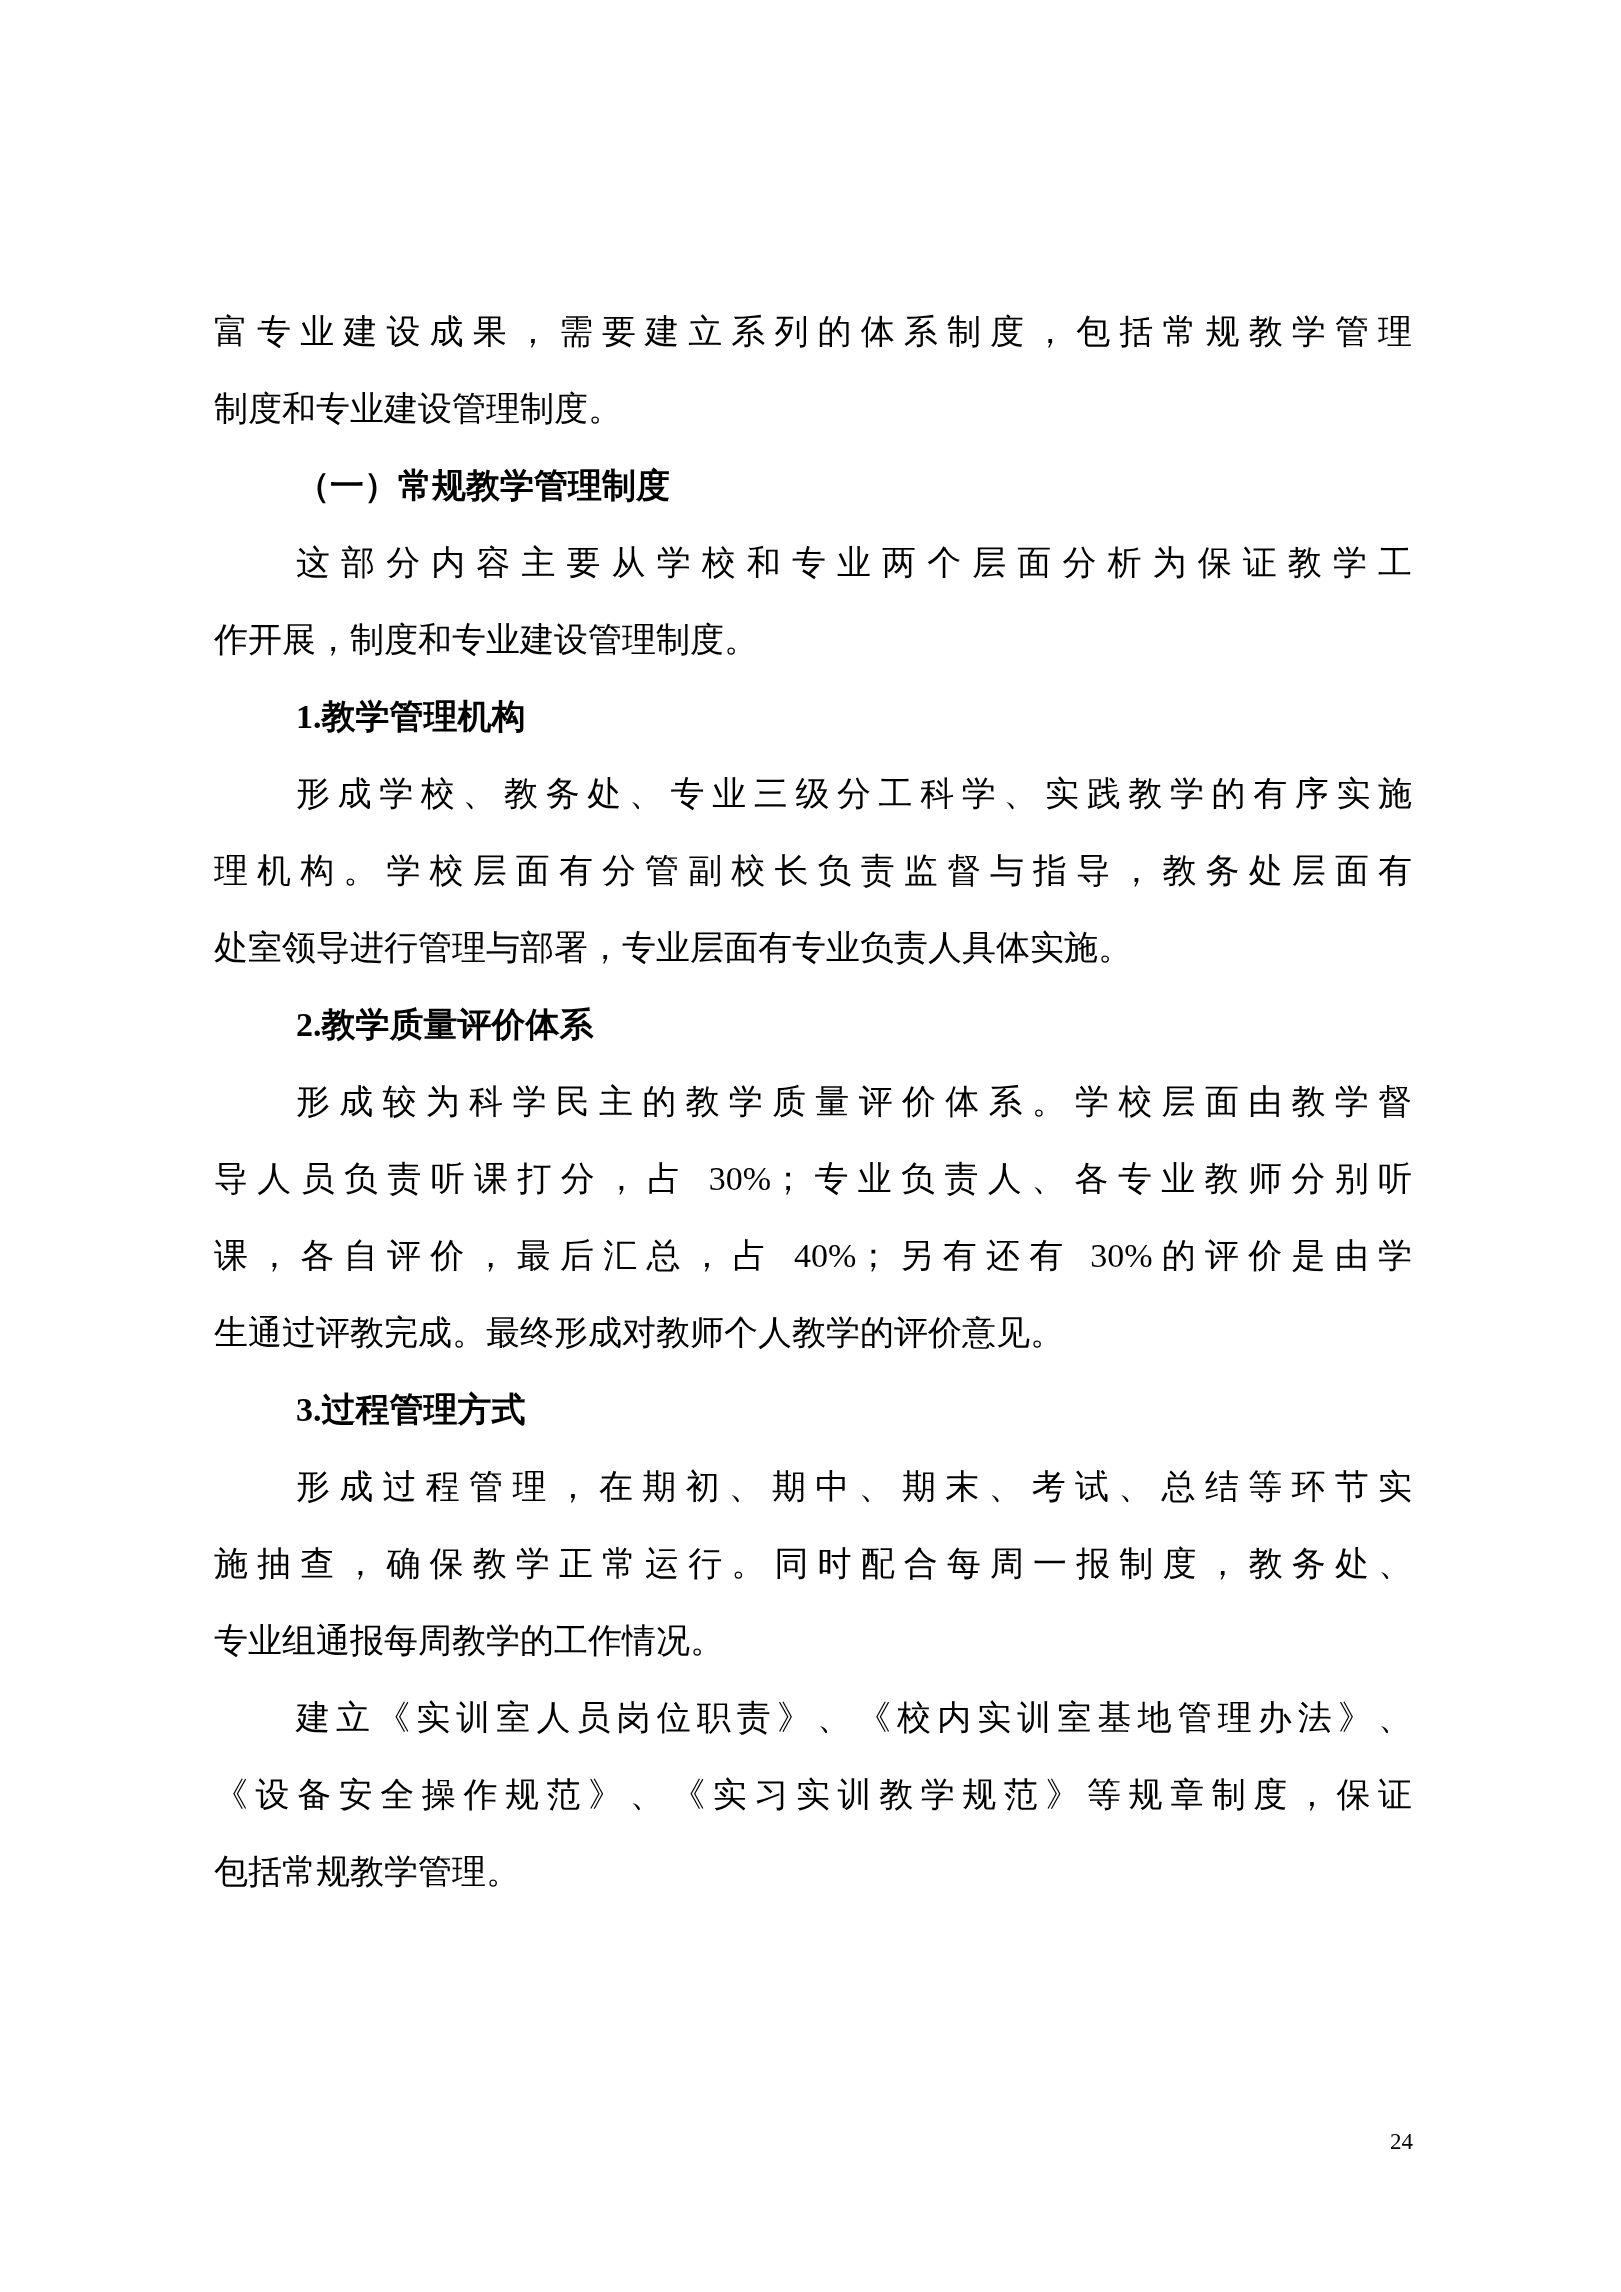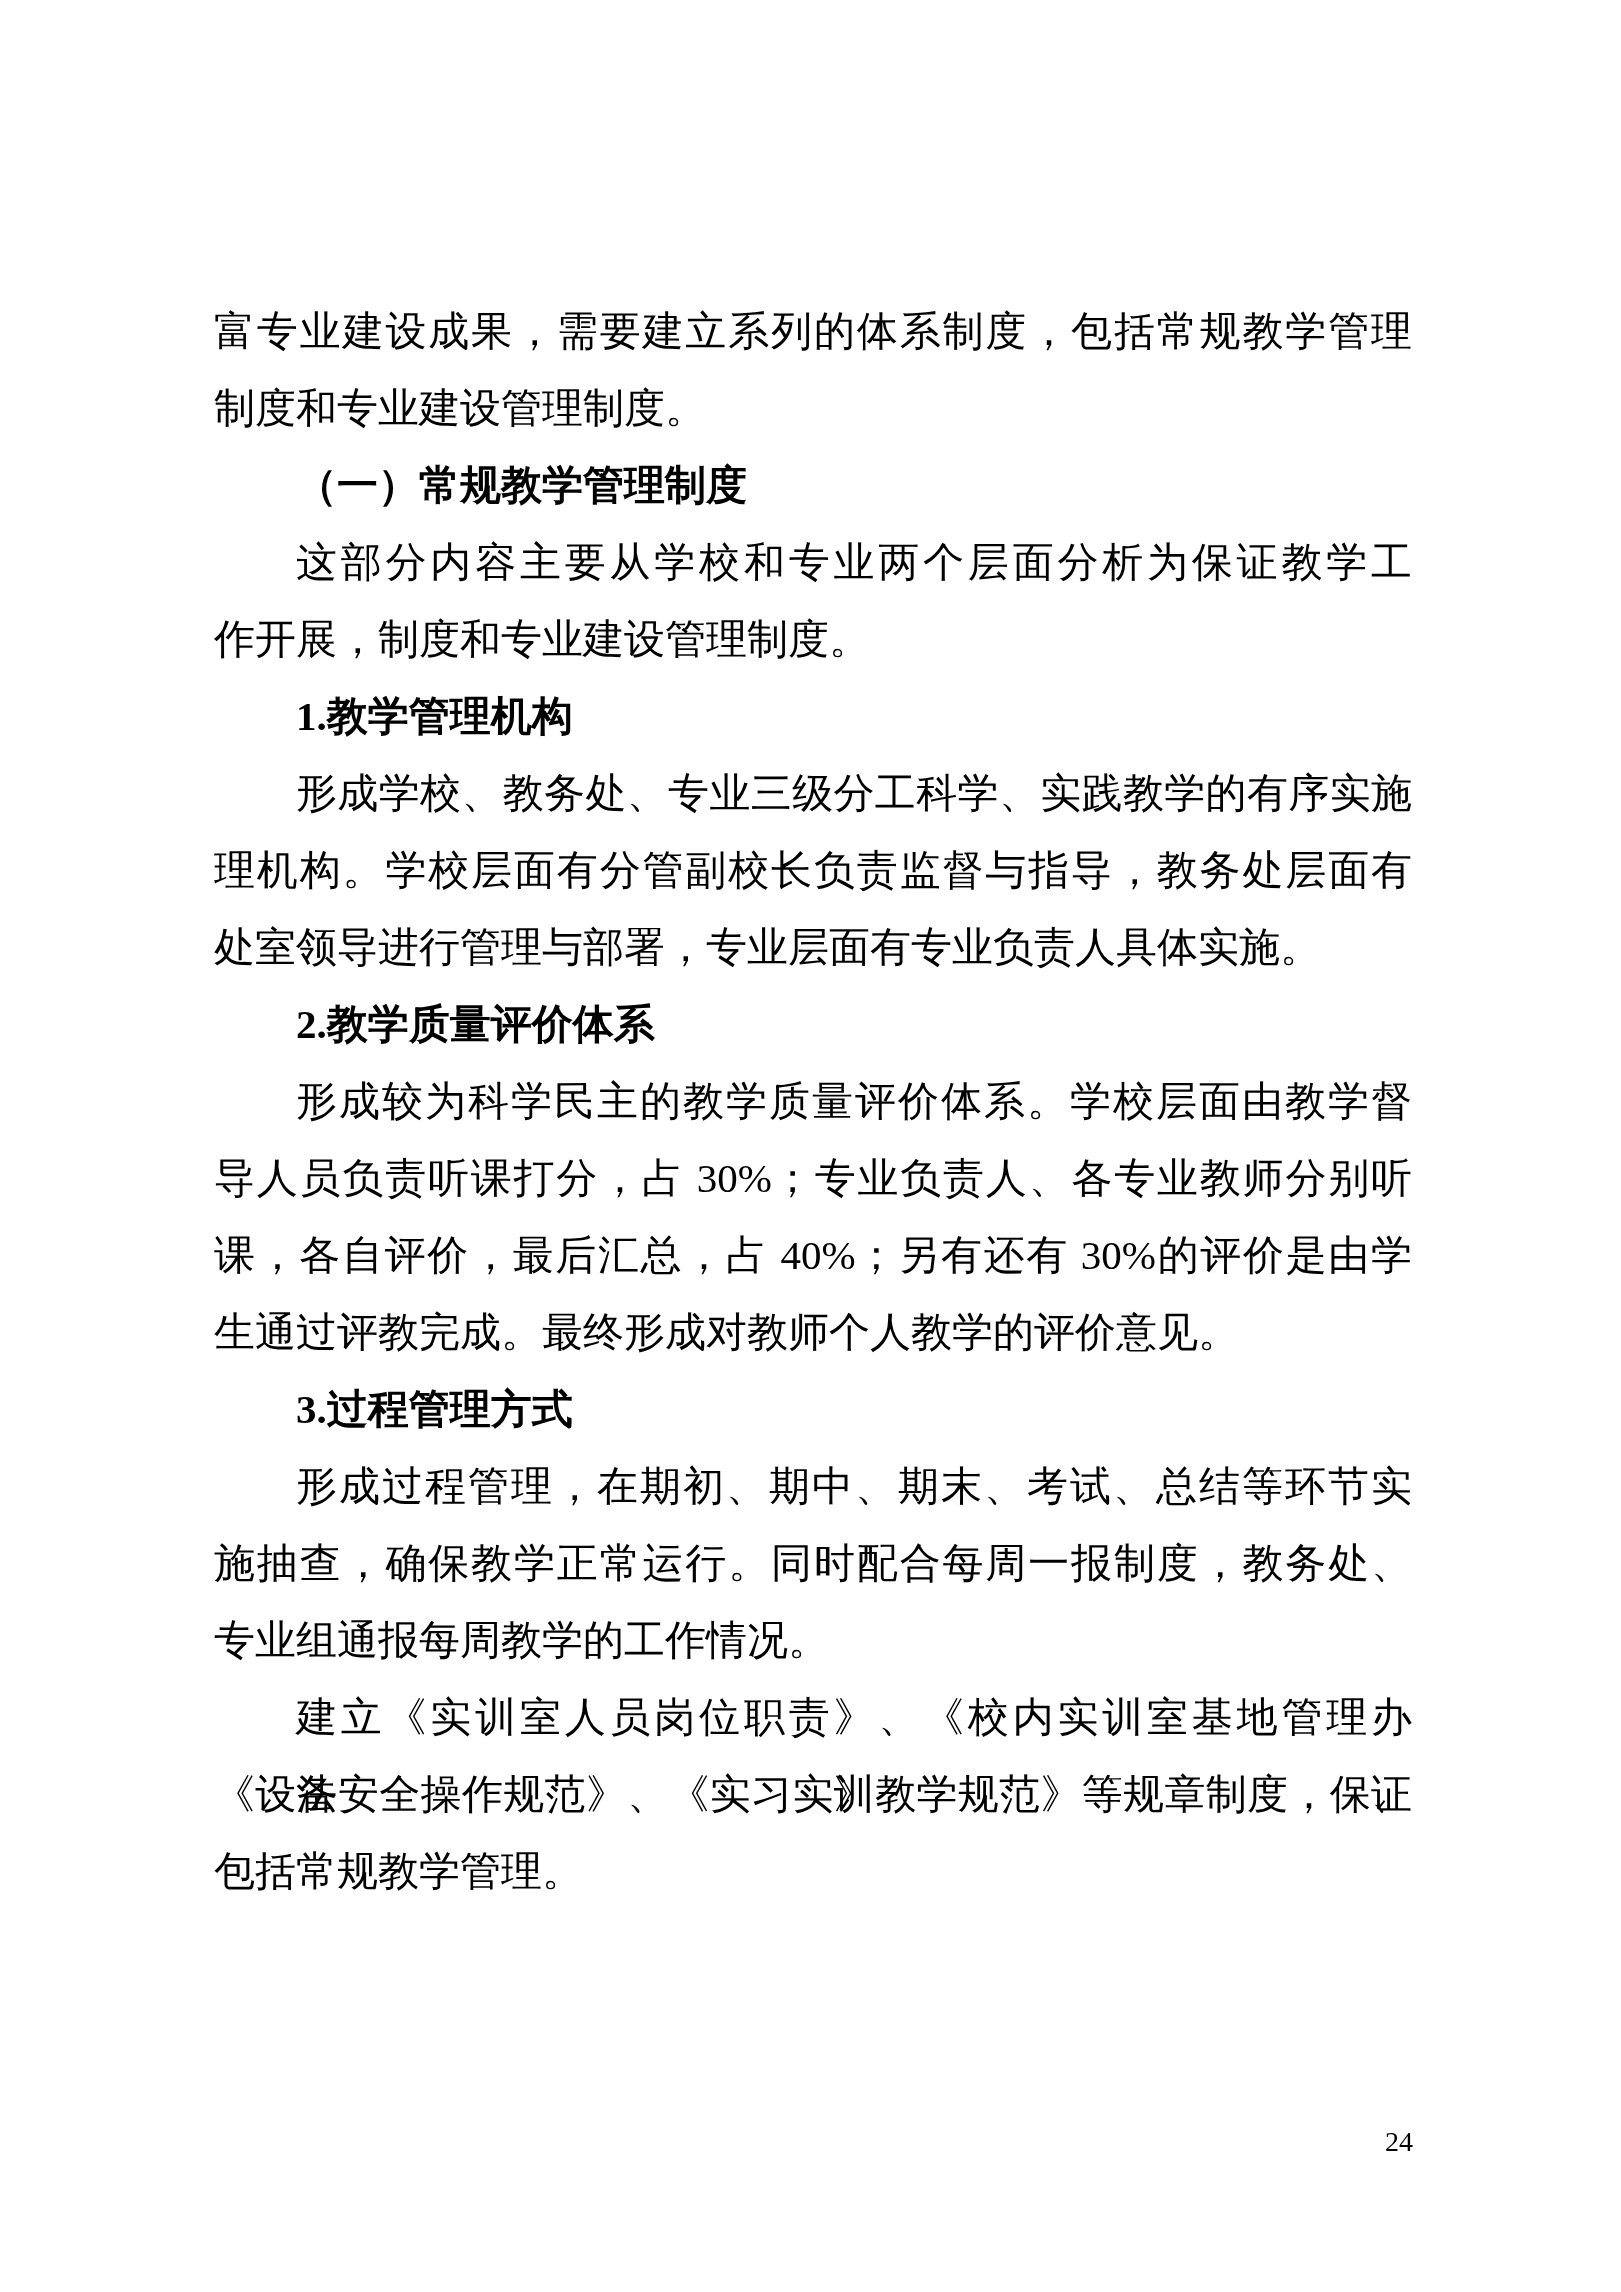--- a/index.html
+++ b/index.html
@@ -16,21 +16,21 @@
     color: #000000;
     font-family: "Liberation Serif", serif;
   }
   .textblock {
     position: absolute;
     left: 214px;
     top: 293px;
     width: 1198px;
   }
   .line {
-    font-size: 41px;
+    font-size: 34px;
     line-height: 77px;
     height: 77px;
     color: #000000;
     text-align: justify;
     text-align-last: justify;
     text-justify: inter-character;
     white-space: normal;
   }
   .line.end {
     text-align: center;
@@ -44,21 +44,21 @@
   }
   .heading-cn {
     font-weight: 700;
   }
   .page-number {
     position: absolute;
     top: 2127px;
     left: 214px;
     width: 1199px;
     text-align: right;
-    font-size: 28px;
+    font-size: 23px;
     line-height: 29px;
     color: #000000;
   }
 </style>
 </head>
 <body>
 
 <div class="page">
   <div class="textblock">
 

